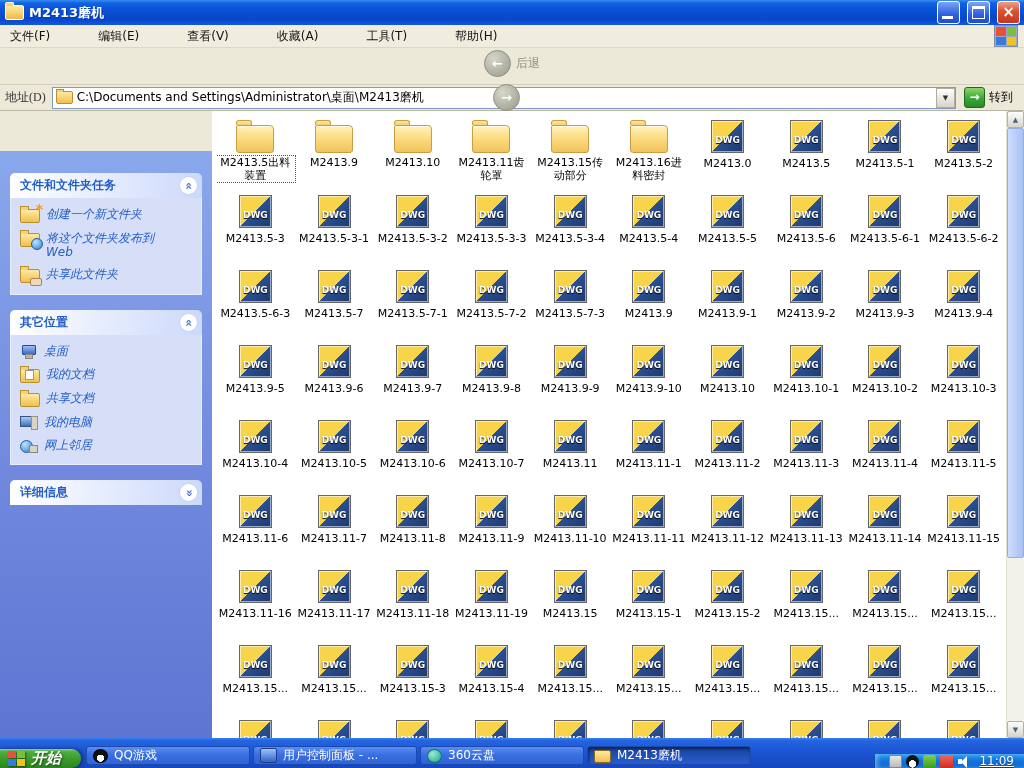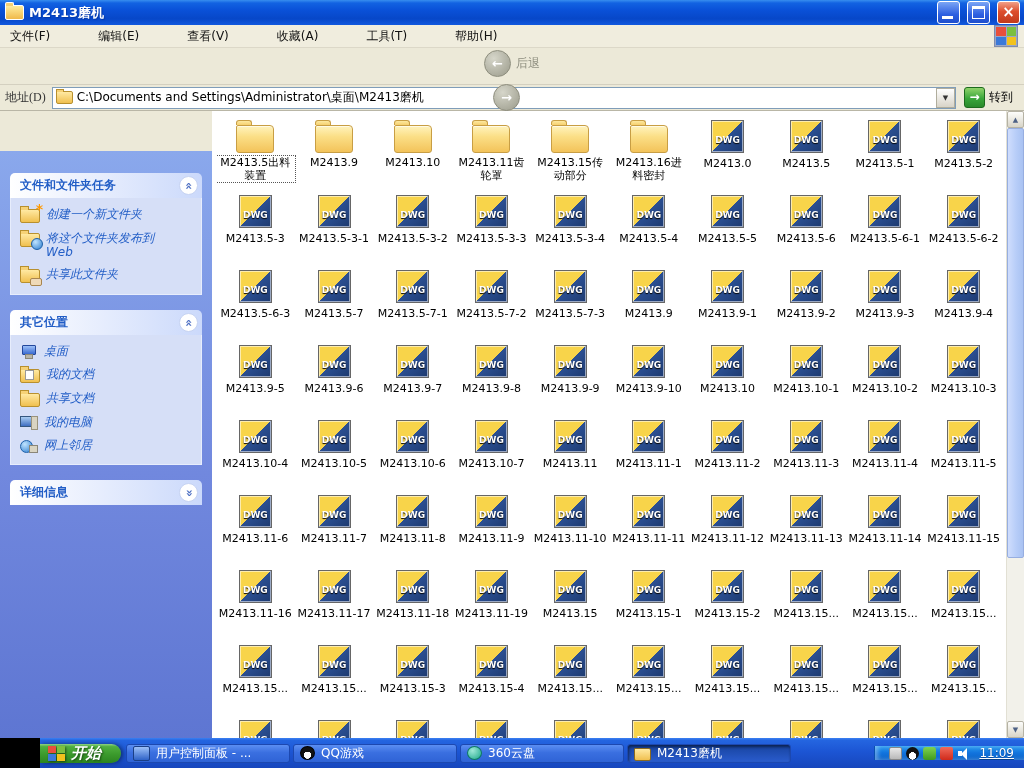--- a/index.html
+++ b/index.html
@@ -124,22 +124,22 @@
 
   
   .scrollbar{position:absolute;top:0;right:0;bottom:0;width:17px;background:#f2f1ea;border-left:1px solid #e2e0d4;}
   .sb-btn{position:absolute;left:0;right:0;height:17px;background:linear-gradient(#fdfdfb,#d8d5c8);
     border:1px solid #b5b2a4;border-radius:2px;color:#4d6185;font-size:7px;text-align:center;line-height:16px;cursor:pointer;box-sizing:border-box;}
   .sb-btn.up{top:0;} .sb-btn.down{bottom:0;}
   .sb-thumb{position:absolute;left:0;right:0;top:17px;height:430px;cursor:grab;box-sizing:border-box;
     background:linear-gradient(90deg,#cfddfd,#b7cdf8 55%,#a9c2f2);border:1px solid #97aee0;border-radius:2px;}
 
   
-  .taskbar{height:30px;display:flex;align-items:center;position:relative;
-    background:linear-gradient(180deg,#3a80f2 0%,#2465e0 8%,#1c55d4 45%,#1746bc 100%);margin-left:40px;}
+  .taskbar{height:30px;display:flex;align-items:flex-end;position:relative;
+    background:linear-gradient(180deg,#3a80f2 0%,#2465e0 8%,#1c55d4 45%,#1746bc 100%);}
   .start{display:flex;align-items:center;gap:6px;padding:0 20px 0 8px;cursor:pointer;
     background:linear-gradient(180deg,#8fd183 0%,#4fae3f 14%,#3b9a2c 55%,#2c8420 100%);
     border-radius:0 14px 14px 0;box-shadow:2px 0 4px rgba(0,0,0,.45);color:#fff;font-weight:bold;font-style:italic;font-size:15px;
     text-shadow:1px 1px 2px #1a4a10;}
   .flag{width:17px;height:15px;display:grid;grid-template:1fr 1fr/1fr 1fr;gap:1px;filter:drop-shadow(1px 1px 1px rgba(0,0,0,.5));}
   .tasks{display:flex;gap:3px;padding:3px 5px;flex:1;overflow:hidden;}
   .task{display:flex;align-items:center;gap:6px;width:150px;flex:0 0 auto;padding:0 6px;cursor:pointer;
     background:linear-gradient(180deg,#5b8ef2,#3a6fe0 45%,#2f63d6);border:1px solid #1c48b0;border-radius:3px;
     color:#fff;font-size:12px;white-space:nowrap;overflow:hidden;}
   .task.active{background:linear-gradient(180deg,#17439f,#2a5ccd);box-shadow:inset 1px 2px 3px rgba(0,0,0,.5);}
@@ -784,27 +784,27 @@
           <i class="f1"></i>
           <i class="f2"></i>
           <i class="f3"></i>
           <i class="f4"></i>
         </span>
       <span>开始</span>
     </div>
     <div class="tasks">
 
         <div class="task">
+          <span class="task-icon qq"></span>
+          <span class="task-label">QQ游戏</span>
+        </div>
+
+        <div class="task">
           <span class="task-icon control-panel"></span>
           <span class="task-label">用户控制面板 - ...</span>
-        </div>
-
-        <div class="task">
-          <span class="task-icon qq"></span>
-          <span class="task-label">QQ游戏</span>
         </div>
 
         <div class="task">
           <span class="task-icon cloud"></span>
           <span class="task-label">360云盘</span>
         </div>
 
         <div class="task active">
           <span class="task-icon folder"></span>
           <span class="task-label">M2413磨机</span>

